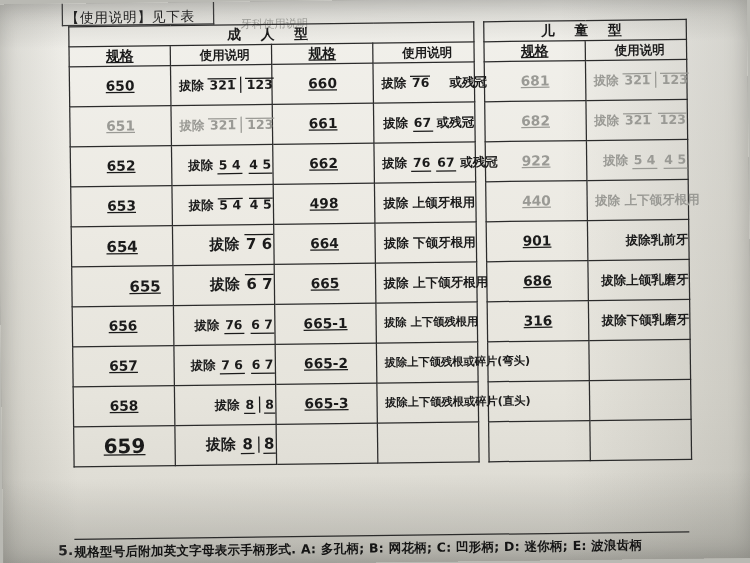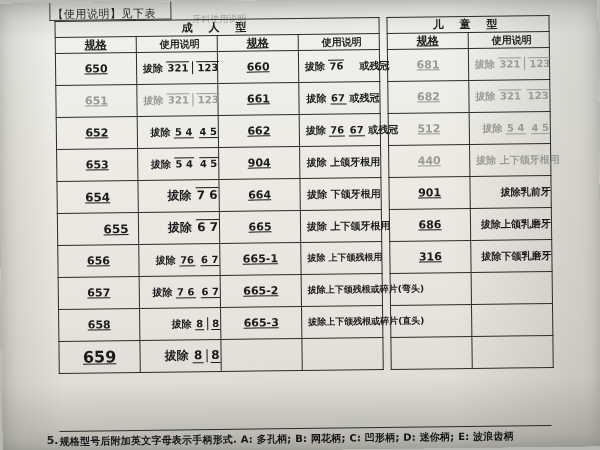--- a/index.html
+++ b/index.html
@@ -123,27 +123,27 @@
           <td class="sep"></td>
           <td class="code fade">682</td>
           <td class="desc fade">拔除 <span class="t ov">321</span><span class="sp"></span><span class="t ov">123</span></td>
         </tr>
         <tr>
           <td class="code" style="">652</td>
           <td class="desc ad" style="">拔除 <span class="t un">5 4</span><span class="sp"></span><span class="t un">4 5</span></td>
           <td class="code">662</td>
           <td class="desc ad" style="">拔除 <span class="t un">76</span> <span class="t un">67</span> 或残冠</td>
           <td class="sep"></td>
-          <td class="code fade">512</td>
+          <td class="code fade">922</td>
           <td class="desc fade">拔除 <span class="t un">5 4</span><span class="sp"></span><span class="t un">4 5</span></td>
         </tr>
         <tr>
           <td class="code" style="">653</td>
           <td class="desc ad" style="">拔除 <span class="t ov">5 4</span><span class="sp"></span><span class="t ov">4 5</span></td>
-          <td class="code">904</td>
+          <td class="code">498</td>
           <td class="desc ad" style="">拔除 上颌牙根用</td>
           <td class="sep"></td>
           <td class="code fade">440</td>
           <td class="desc fade">拔除 上下颌牙根用</td>
         </tr>
         <tr>
           <td class="code" style="font-size:12px;">654</td>
           <td class="desc ad" style="font-size:12px;margin-left:32px;">拔除 <span class="t ov">7 6</span></td>
           <td class="code">664</td>
           <td class="desc ad" style="">拔除 下颌牙根用</td>

